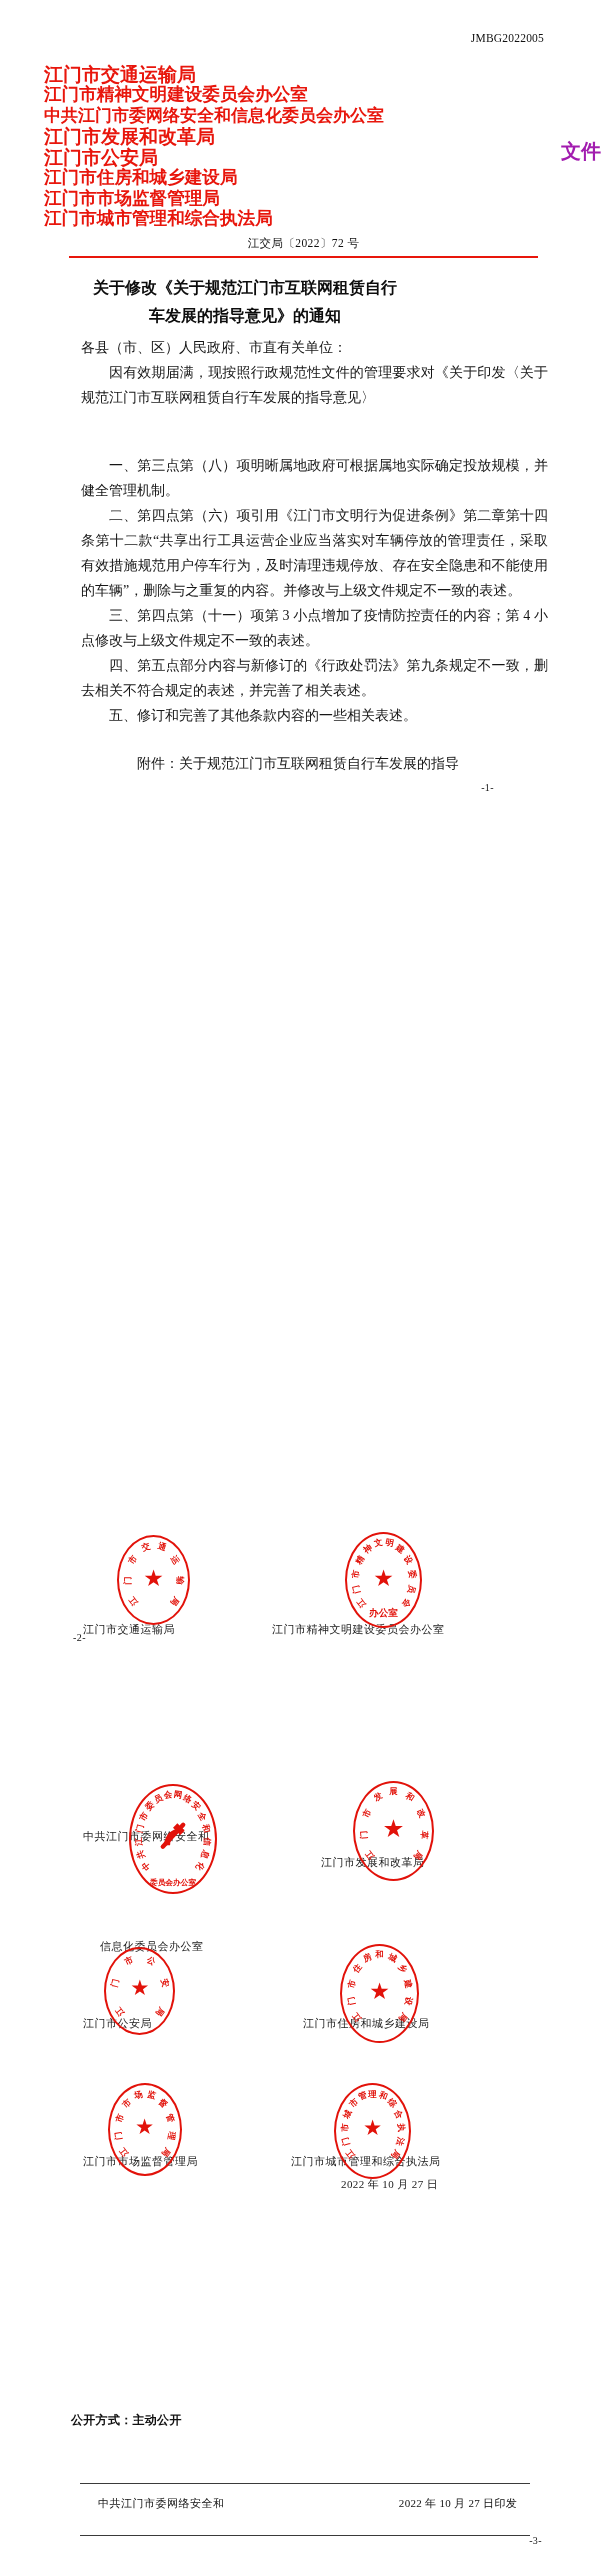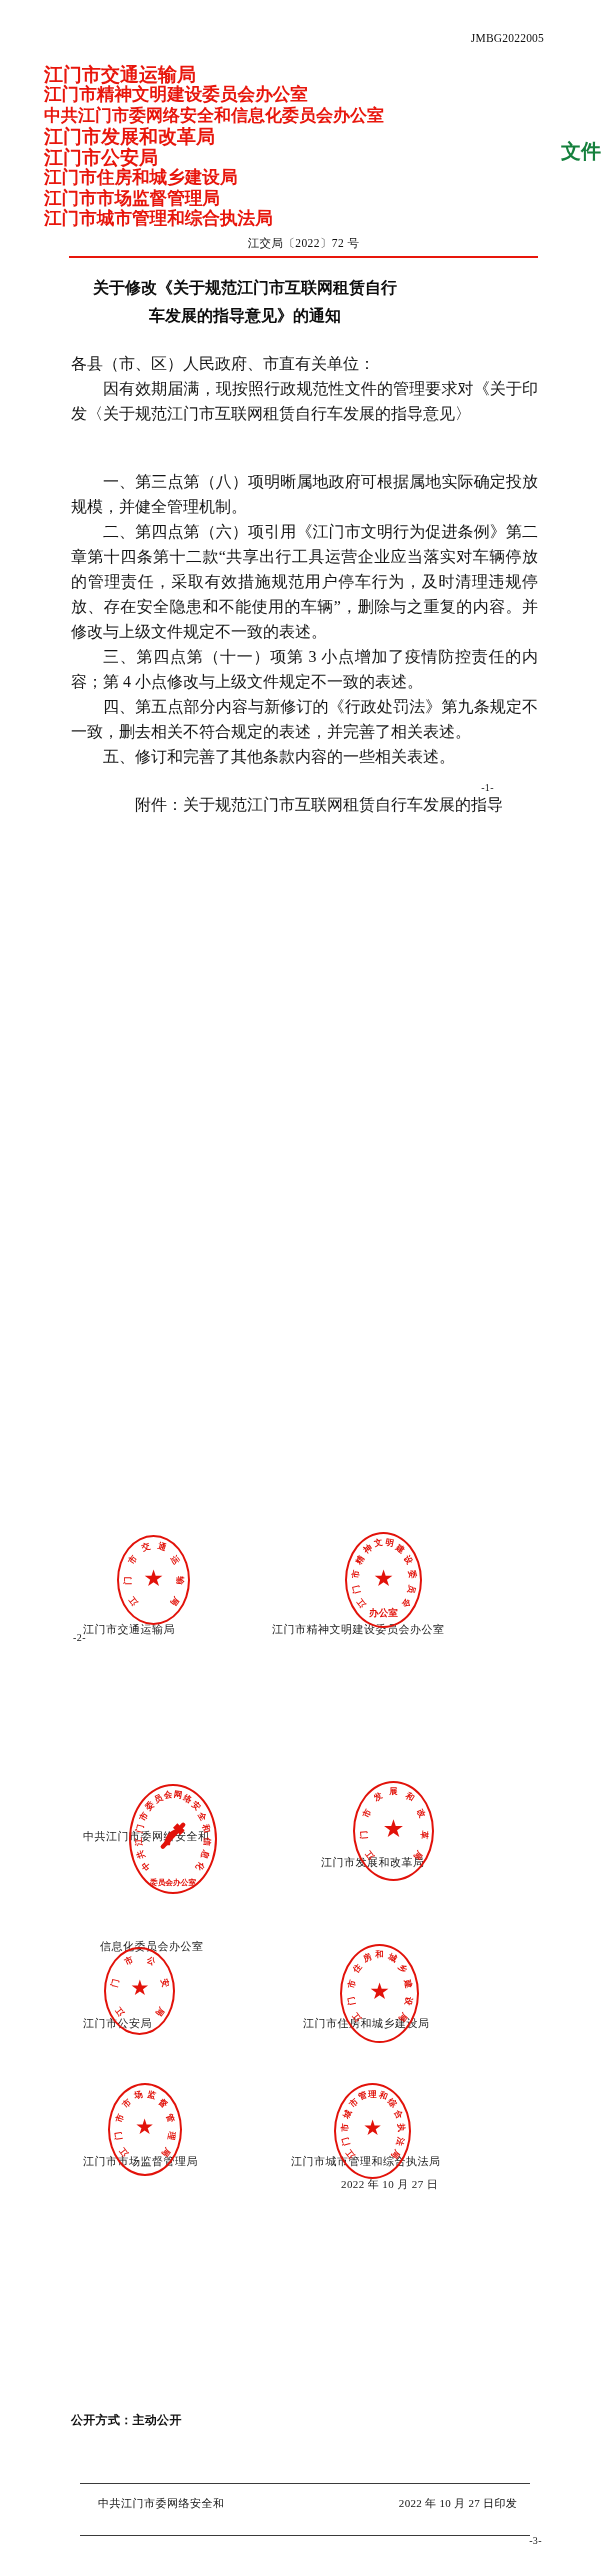--- a/index.html
+++ b/index.html
@@ -78,21 +78,21 @@
   .spread.full {
     width: 467px;
   }
 
   .wenjian {
     position: absolute;
     right: 6.1px;
     top: 77px;
     font-size: 20px;
     font-weight: bold;
-    color: #15803d;
+    color: #a21caf;
     font-family: "Liberation Serif", serif;
     line-height: 1;
   }
 
   
   .wenhao {
     position: absolute;
     top: 236px;
     left: 0;
     width: 607px;
@@ -122,28 +122,27 @@
     font-size: 16px;
     font-weight: bold;
     line-height: 27.6px;
     color: #0d0d0d;
     font-family: "Liberation Serif", "DejaVu Serif", serif;
   }
 
   
   .body-text {
     position: absolute;
-    left: 71px;
+    left: 81px;
     width: 467px;
-    font-size: 16px;
+    font-size: 14px;
     line-height: 25px;
     color: #161616;
     text-align: justify;
     text-justify: inter-character;
-    margin-top: 16px;
   }
   .body-1 { top: 335px; }
   .body-2 { top: 453px; }
   .p-indent { text-indent: 2em; }
 
   .pagenum {
     position: absolute;
     font-size: 10px;
     color: #111;
     letter-spacing: 0.4px;

